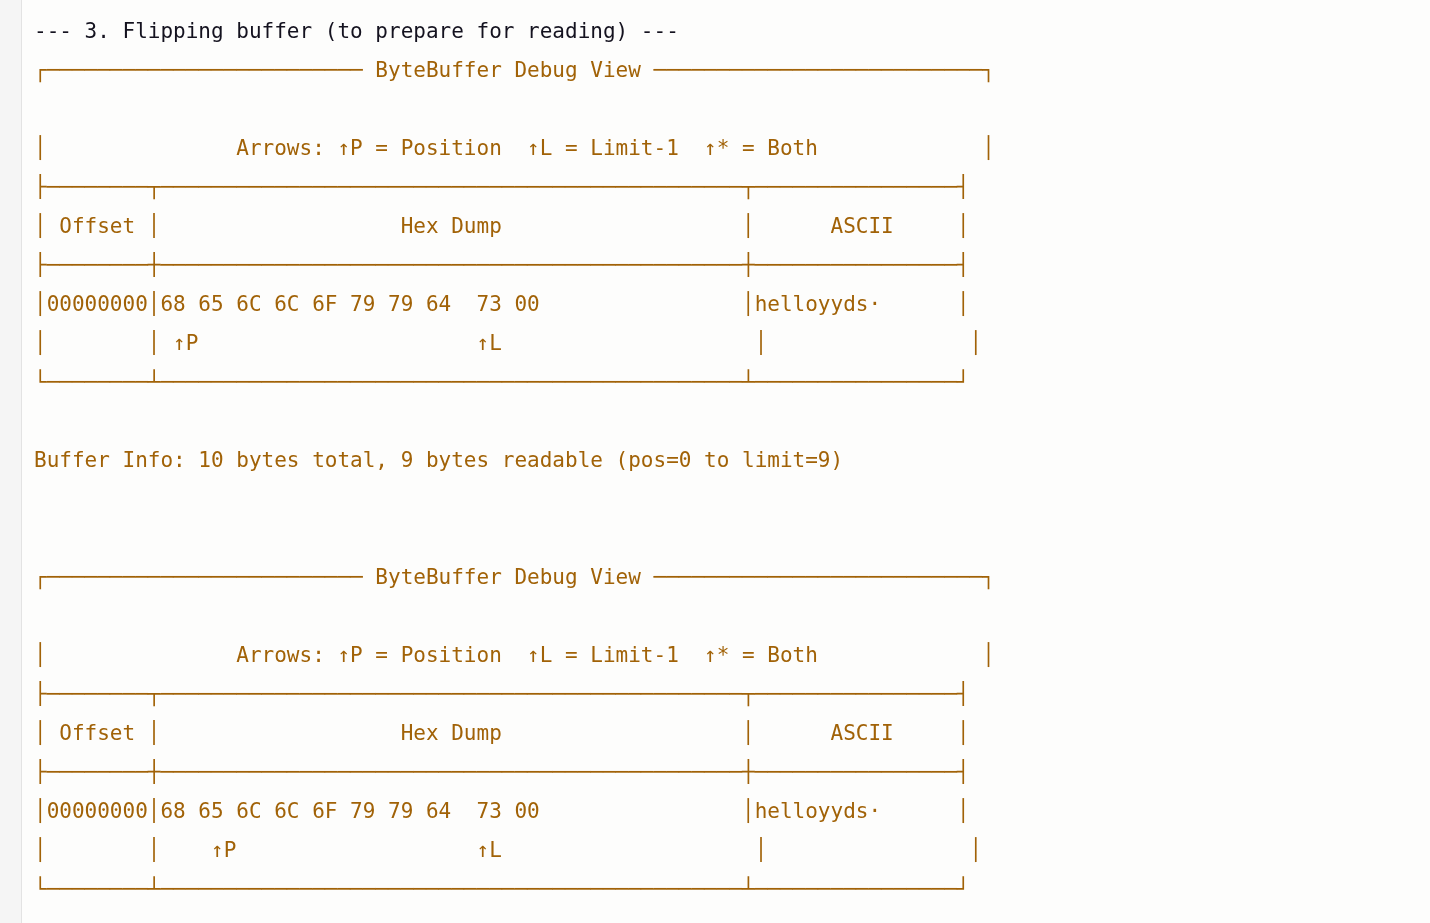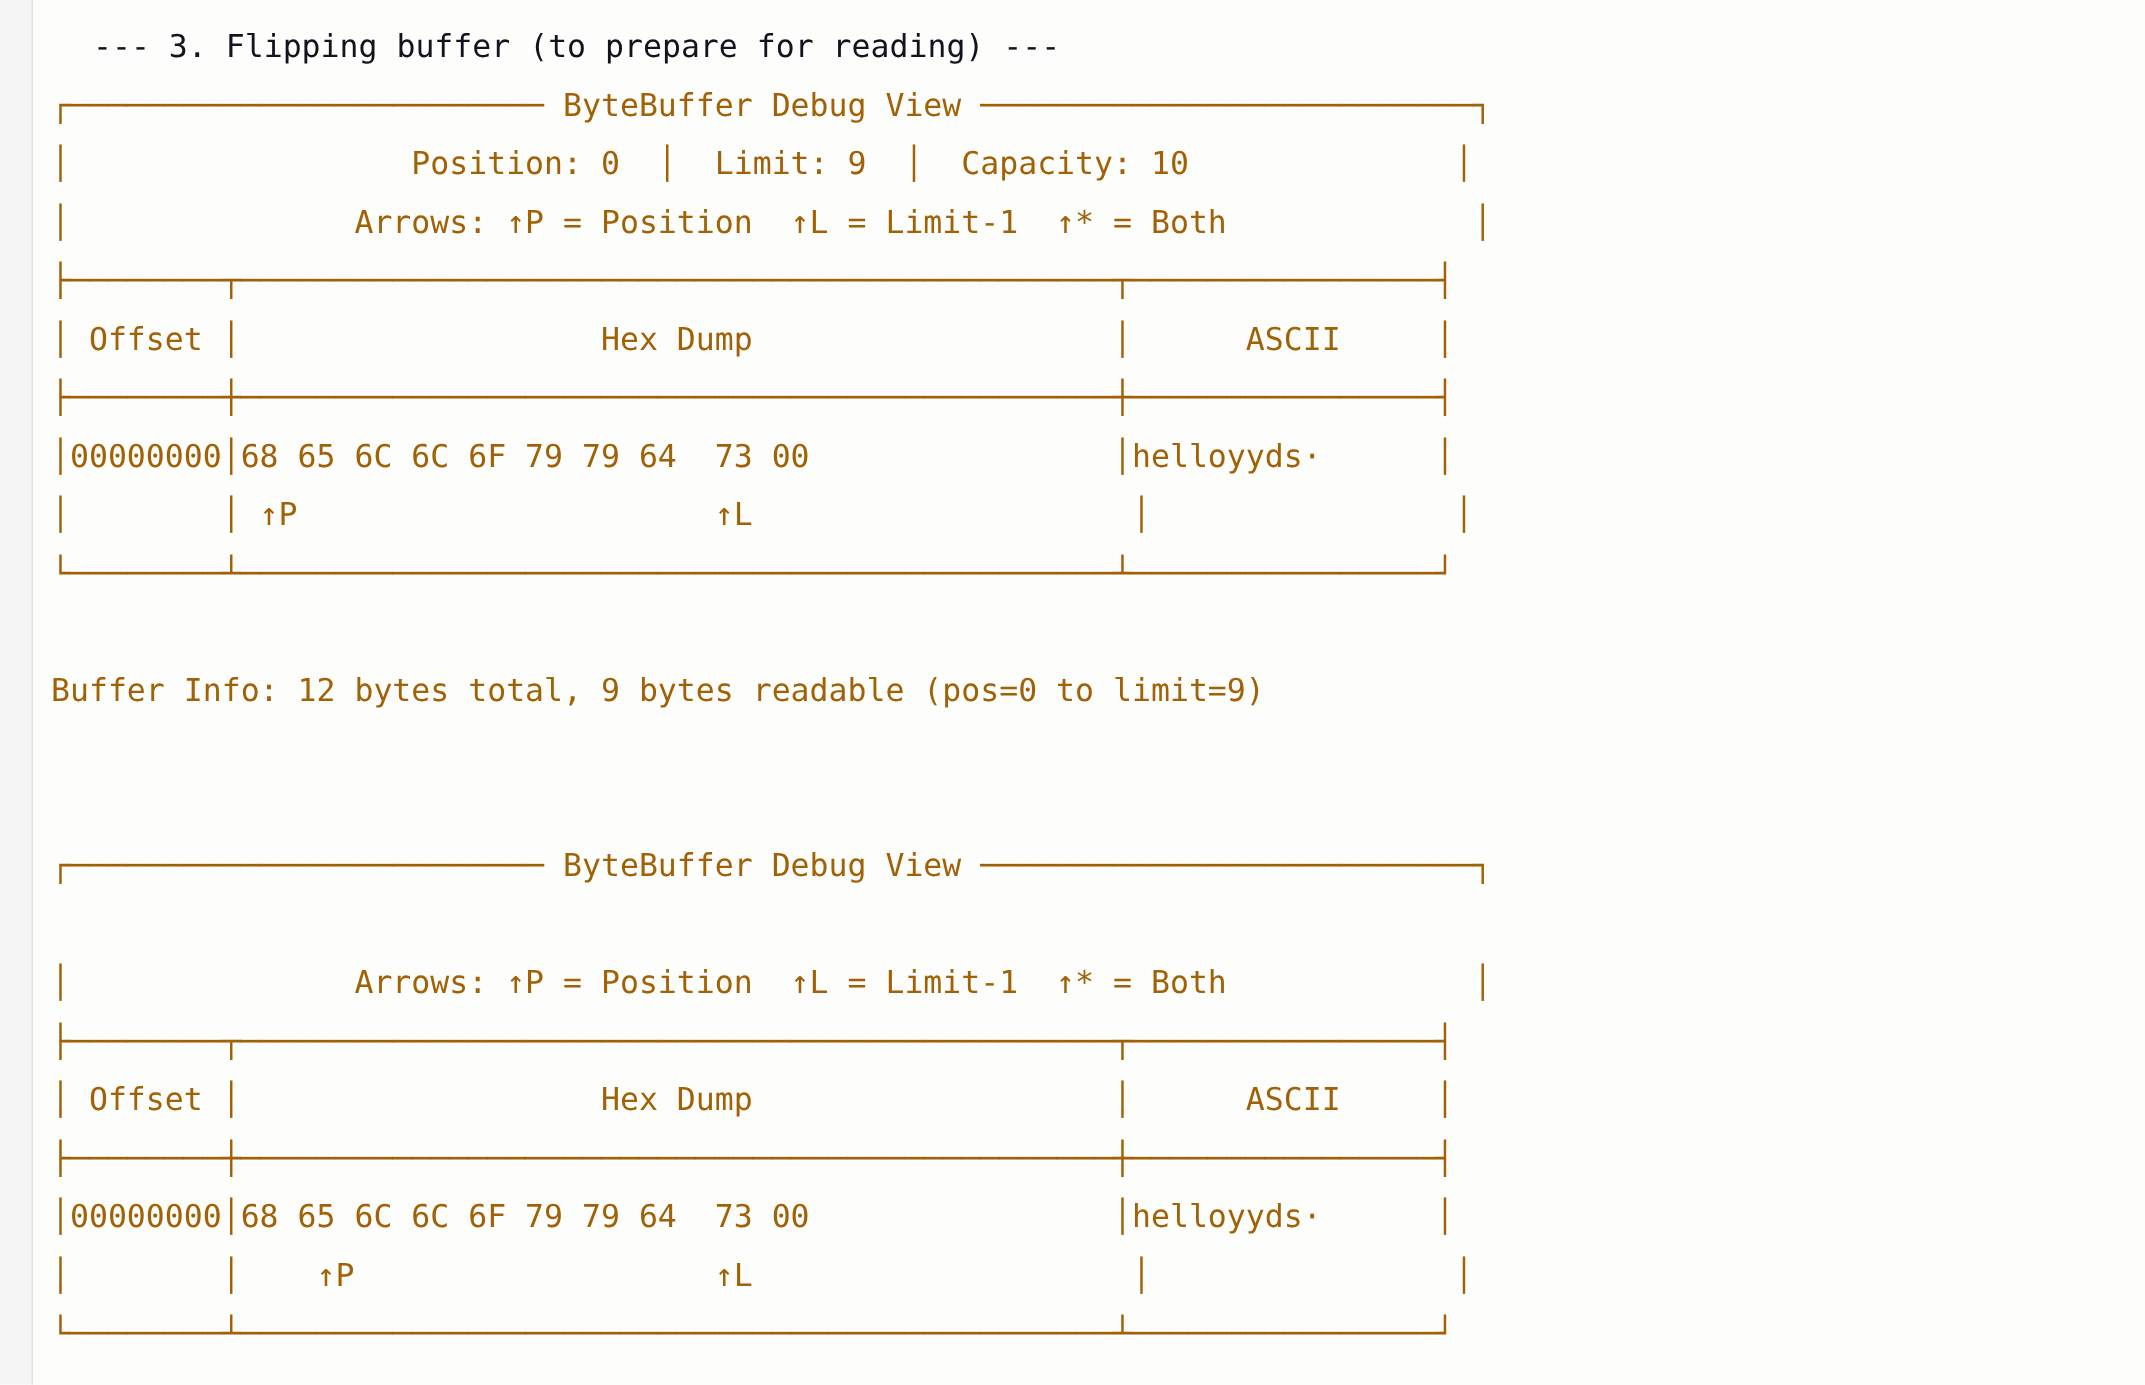--- a/index.html
+++ b/index.html
@@ -50,41 +50,40 @@
 
   .line.hdr { color: #14121f; }
 </style>
 </head>
 <body>
 
 <div class="gutter"></div>
 
 <div class="console">
 
-  <div class="line hdr" style="top:21px;margin-left:28px;">--- 3. Flipping buffer (to prepare for reading) ---</div>
+  <div class="line hdr" style="top:21px;">--- 3. Flipping buffer (to prepare for reading) ---</div>
 
   <div class="line" style="top:60px;">┌───────────────────────── ByteBuffer Debug View ──────────────────────────┐</div>
 
-  <div class="line" style="top:99px;">│                  Position: 0  │  Limit: 9  │  Capacity: 10              │</div>
 
   <div class="line" style="top:138px;">│               Arrows: ↑P = Position  ↑L = Limit-1  ↑* = Both             │</div>
 
   <div class="line" style="top:177px;">├────────┬──────────────────────────────────────────────┬────────────────┤</div>
 
   <div class="line" style="top:216px;">│ Offset │                   Hex Dump                   │      ASCII     │</div>
 
   <div class="line" style="top:255px;">├────────┼──────────────────────────────────────────────┼────────────────┤</div>
 
   <div class="line" style="top:294px;">│00000000│68 65 6C 6C 6F 79 79 64  73 00                │helloyyds·      │</div>
 
   <div class="line" style="top:333px;">│        │ ↑P                      ↑L                    │                │</div>
 
   <div class="line" style="top:372px;">└────────┴──────────────────────────────────────────────┴────────────────┘</div>
 
-  <div class="line" style="top:450px;">Buffer Info: 12 bytes total, 9 bytes readable (pos=0 to limit=9)</div>
+  <div class="line" style="top:450px;">Buffer Info: 10 bytes total, 9 bytes readable (pos=0 to limit=9)</div>
 
 
   <div class="line" style="top:567px;">┌───────────────────────── ByteBuffer Debug View ──────────────────────────┐</div>
 
 
   <div class="line" style="top:645px;">│               Arrows: ↑P = Position  ↑L = Limit-1  ↑* = Both             │</div>
 
   <div class="line" style="top:684px;">├────────┬──────────────────────────────────────────────┬────────────────┤</div>
 
   <div class="line" style="top:723px;">│ Offset │                   Hex Dump                   │      ASCII     │</div>

